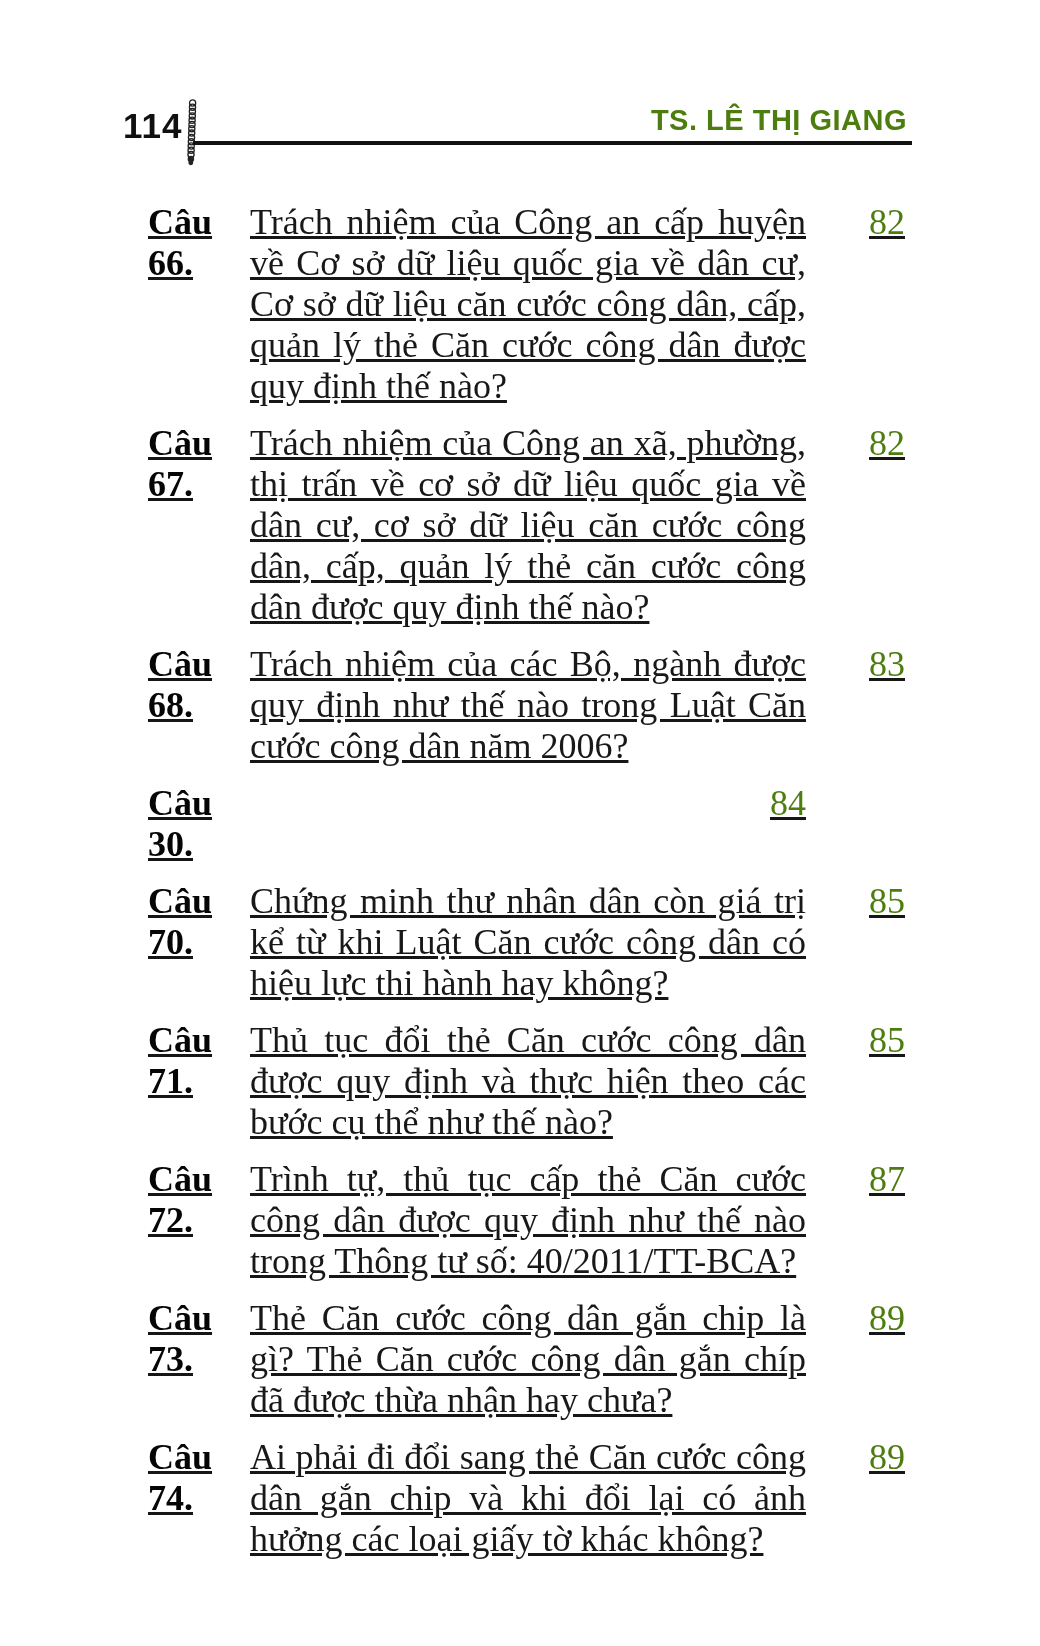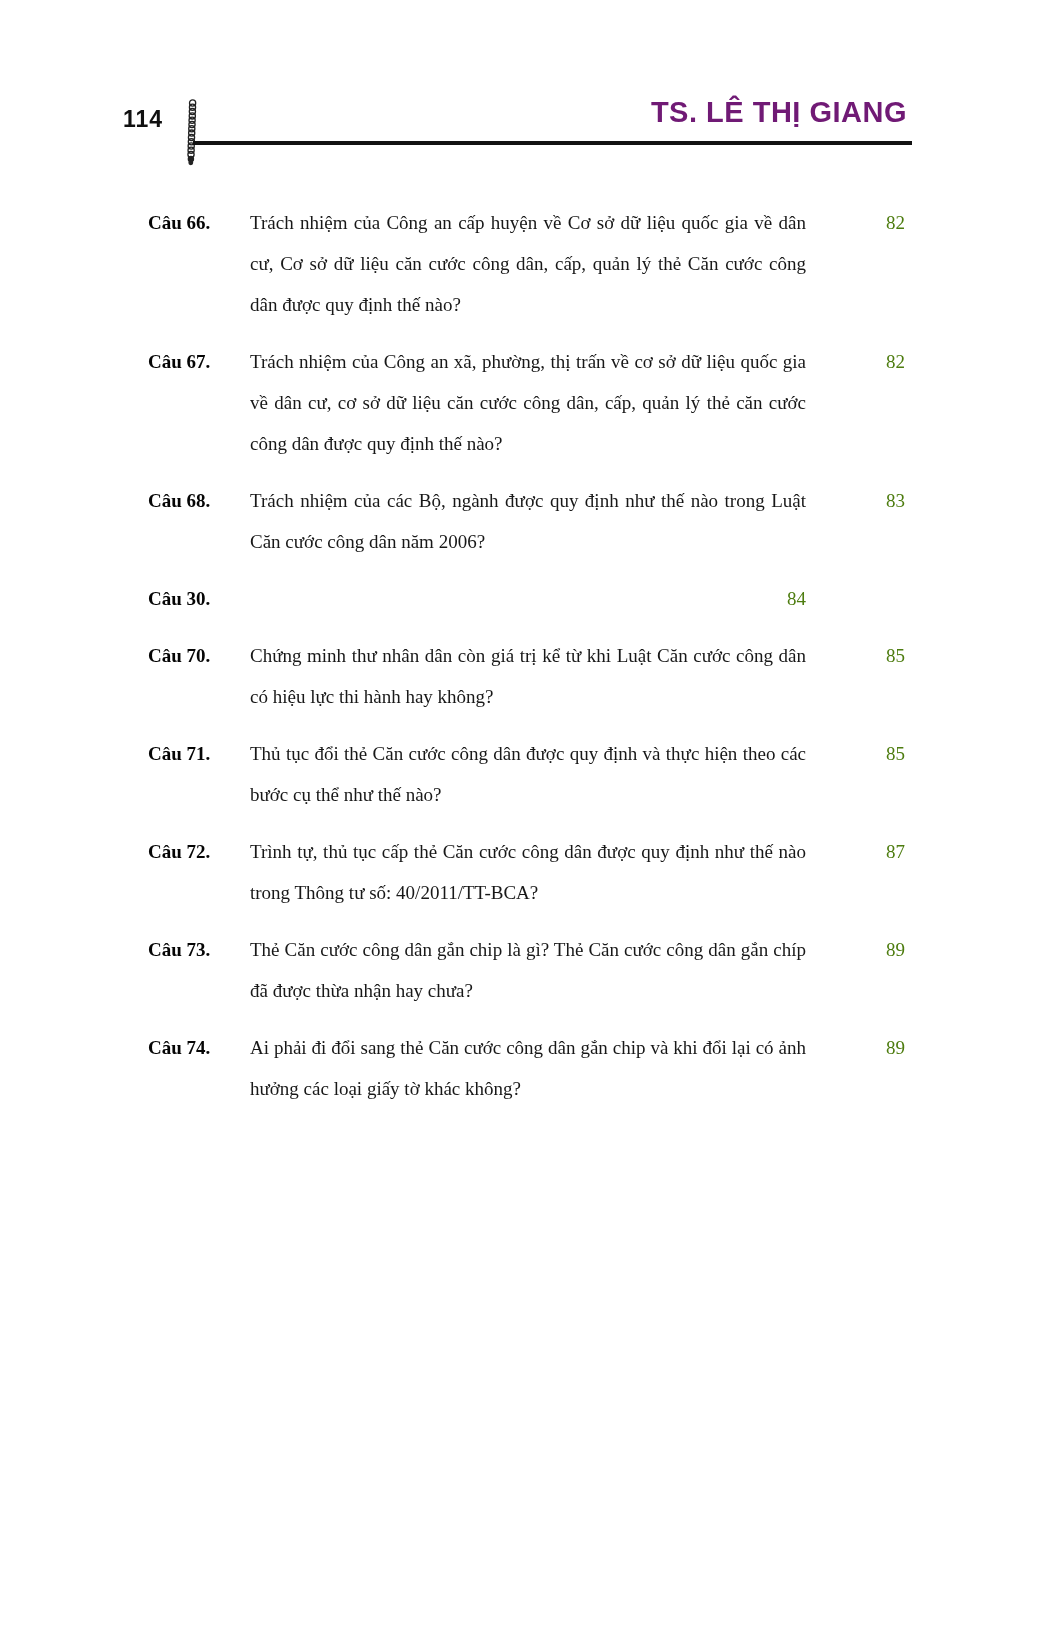--- a/index.html
+++ b/index.html
@@ -2,35 +2,35 @@
 <html><head>
 <meta charset="utf-8">
 <style>
   html,body{margin:0;padding:0;background:#ffffff;}
   .page{
     position:relative;width:1040px;height:1646px;background:#ffffff;
     font-family:"Liberation Serif",serif;color:#161616;overflow:hidden;
   }
   .pagenum{
     position:absolute;left:123px;top:106px;
-    font-family:"Liberation Sans",sans-serif;font-weight:700;font-size:23px;
+    font-family:"Liberation Sans",sans-serif;font-weight:700;font-size:35px;
     letter-spacing:1px;color:#101010;
   }
   .chain{position:absolute;left:183px;top:99px;}
   .author{
-    position:absolute;top:96px;right:133px;white-space:nowrap;
+    position:absolute;top:104px;right:133px;white-space:nowrap;
     font-family:"Liberation Sans",sans-serif;font-weight:700;font-size:29px;
-    letter-spacing:.5px;color:#701a75;
+    letter-spacing:.5px;color:#4d7c0f;
   }
   .rule{position:absolute;left:193px;right:128px;top:141px;height:4px;background:#121212;}
   .toc{
     position:absolute;left:148px;top:202px;width:757px;
     display:flex;flex-direction:column;gap:16px;
   }
-  .entry{display:grid;grid-template-columns:102px 556px 99px;font-size:19px;line-height:41px;}
+  .entry{display:grid;grid-template-columns:102px 556px 99px;font-size:36px;line-height:41px;text-decoration:underline;}
   .entry .label{font-weight:700;color:#050505;}
   .entry .text{text-align:justify;color:#181818;}
   .entry .pg{text-align:right;color:#4d7c0f;}
 </style>
 </head>
 <body>
 
 <div class="page">
 
   <header>

